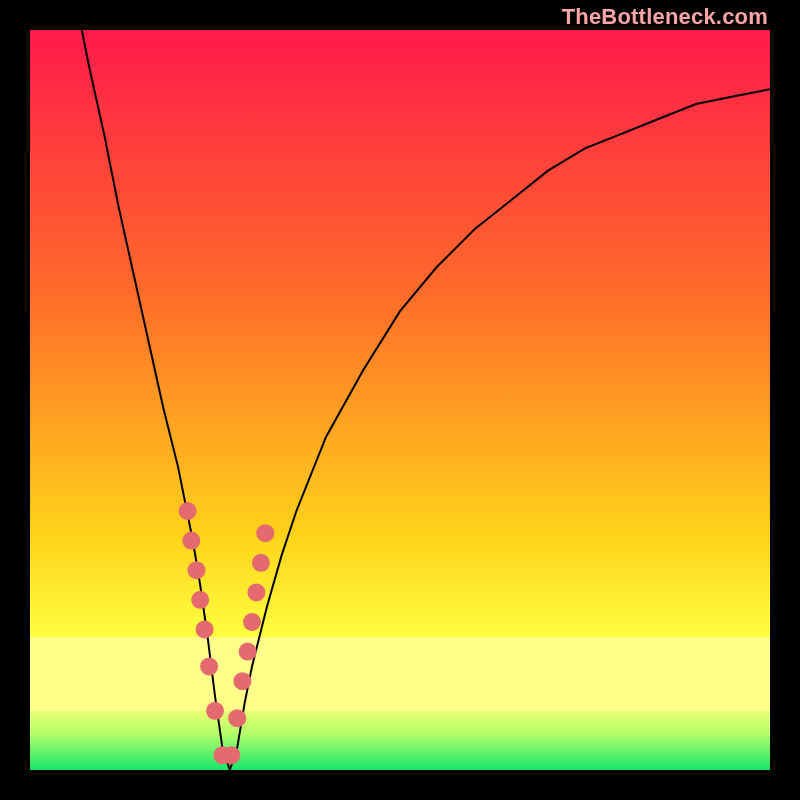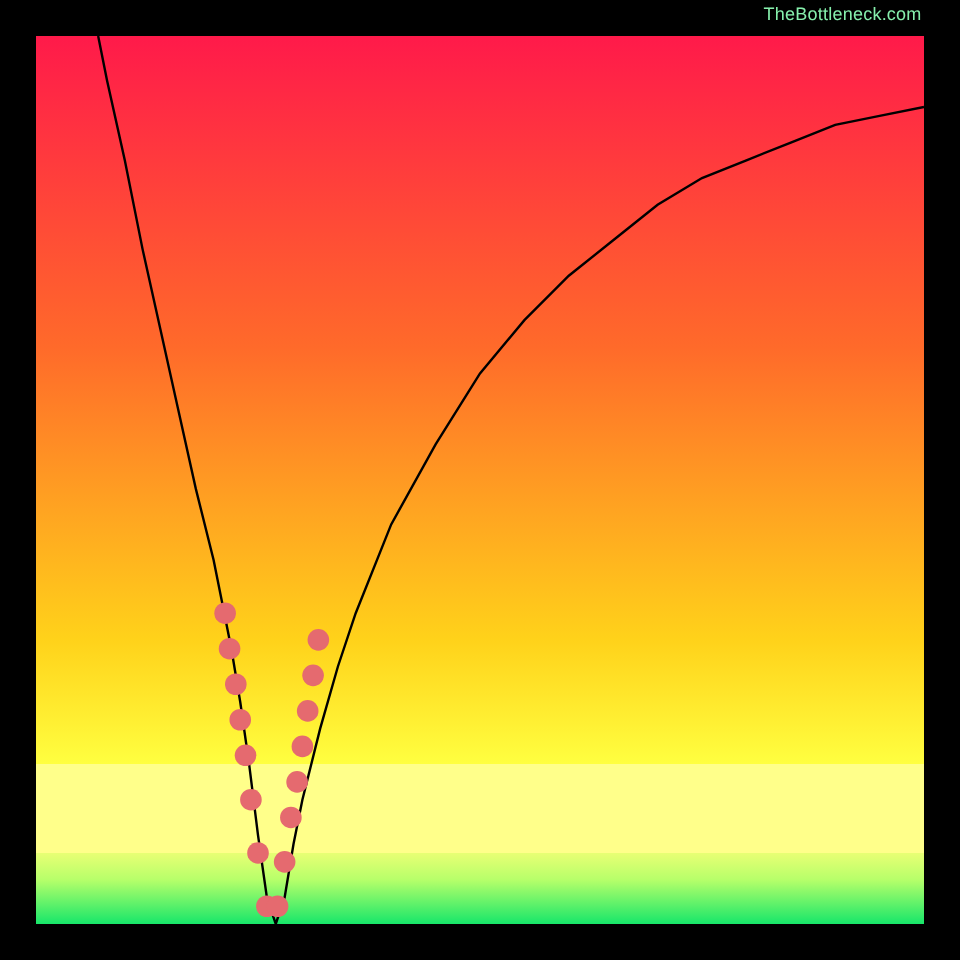--- a/index.html
+++ b/index.html
@@ -31,24 +31,24 @@
     position: absolute;
     left: 0;
     top: 0;
     width: 100%;
     height: 100%;
   }
   .watermark {
     position: absolute;
     top: 4px;
     right: 32px;
-    color: #86efac;
-    font-size: 15px;
+    color: #fca5a5;
+    font-size: 22px;
     letter-spacing: 0.2px;
-    font-weight: 400;
+    font-weight: 700;
   }
   svg.curve {
     position: absolute;
     left: 0;
     top: 0;
     width: 100%;
     height: 100%;
   }
 </style>
 </head>

